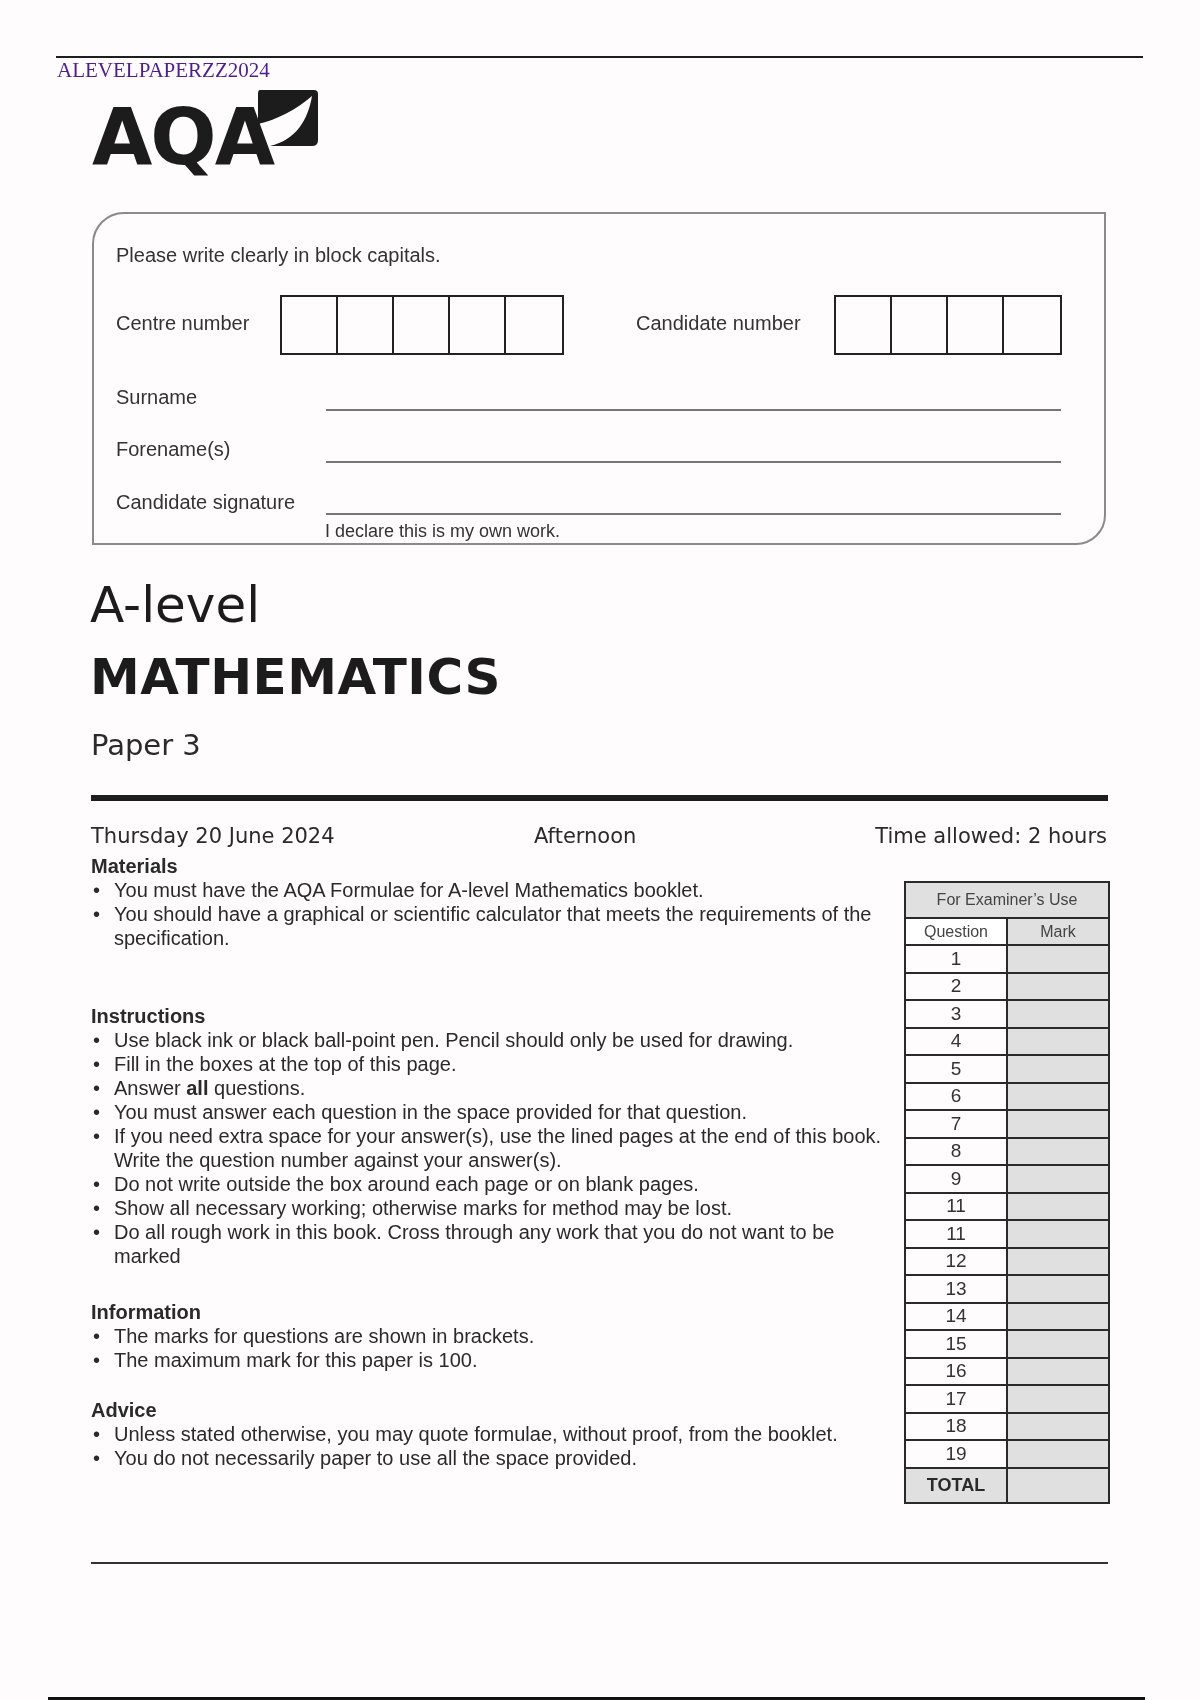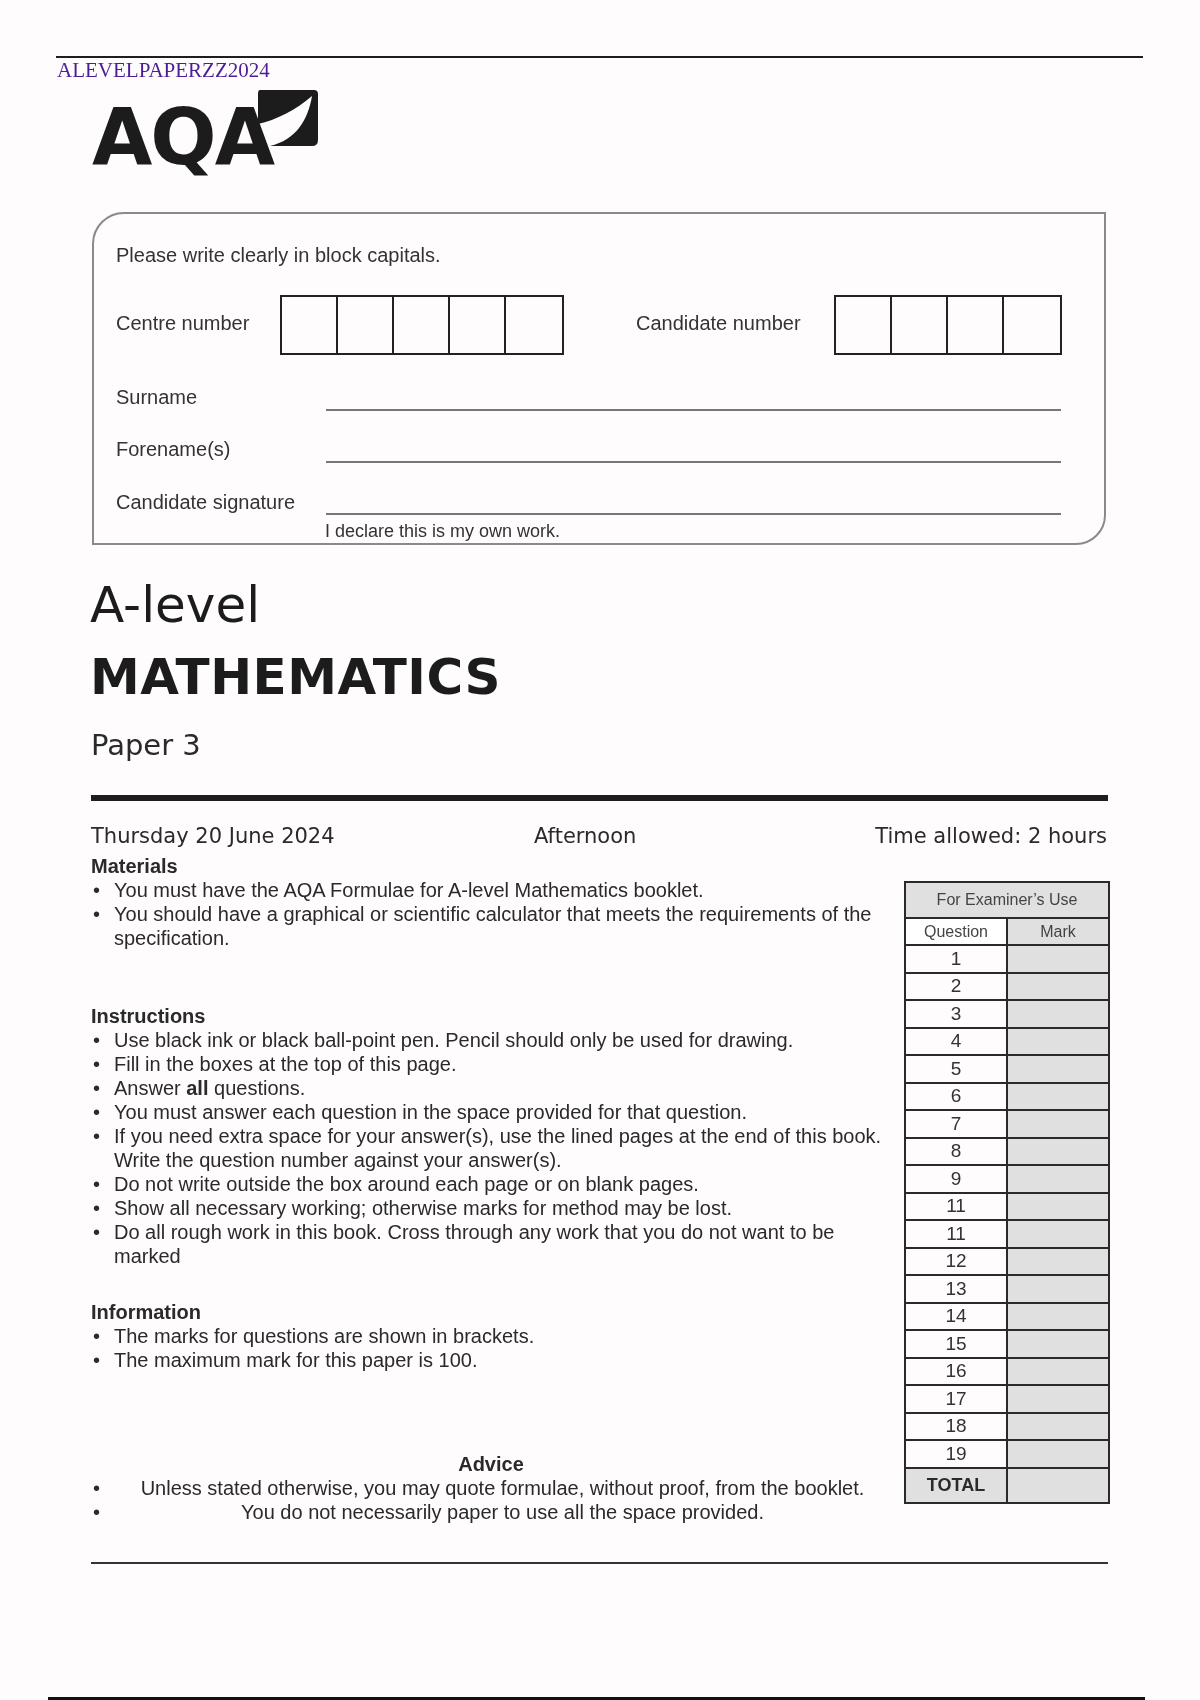--- a/index.html
+++ b/index.html
@@ -44,21 +44,21 @@
   .time { right: 93px; }
 
   .sect { left: 91px; width: 800px; font-size: 20px; line-height: 24px; color: #2a2a2a; }
   .sect h3 { margin: 0; font-size: 20px; font-weight: bold; color: #2a2a2a; }
   .sect ul { margin: 0; padding: 0; list-style: none; }
   .sect li { position: relative; padding-left: 23px; }
   .sect li::before { content: "\2022"; position: absolute; left: 2px; top: 0; }
   .materials { top: 854px; }
   .instructions { top: 1004px; }
   .information { top: 1300px; }
-  .advice { top: 1452px; text-align: center; }
+  .advice { top: 1398px; }
 
   .exam-table { left: 904px; top: 881px; border-collapse: collapse; font-size: 16px; color: #444; }
   .exam-table td, .exam-table th { border: 2px solid #2a2a2a; padding: 0; text-align: center; }
   .exam-table .hdr { background: #e0e0e0; height: 34px; font-weight: normal; font-size: 16px; color: #444; }
   .exam-table .colq { width: 100px; height: 25px; background: #fff; }
   .exam-table .colm { width: 100px; background: #e0e0e0; }
   .exam-table .row td { height: 25.5px; font-size: 19px; color: #333; }
   .exam-table .row .mark { background: #e0e0e0; }
   .exam-table .total td { height: 33px; font-weight: bold; font-size: 18px; color: #2a2a2a; background: #e0e0e0; }
 

